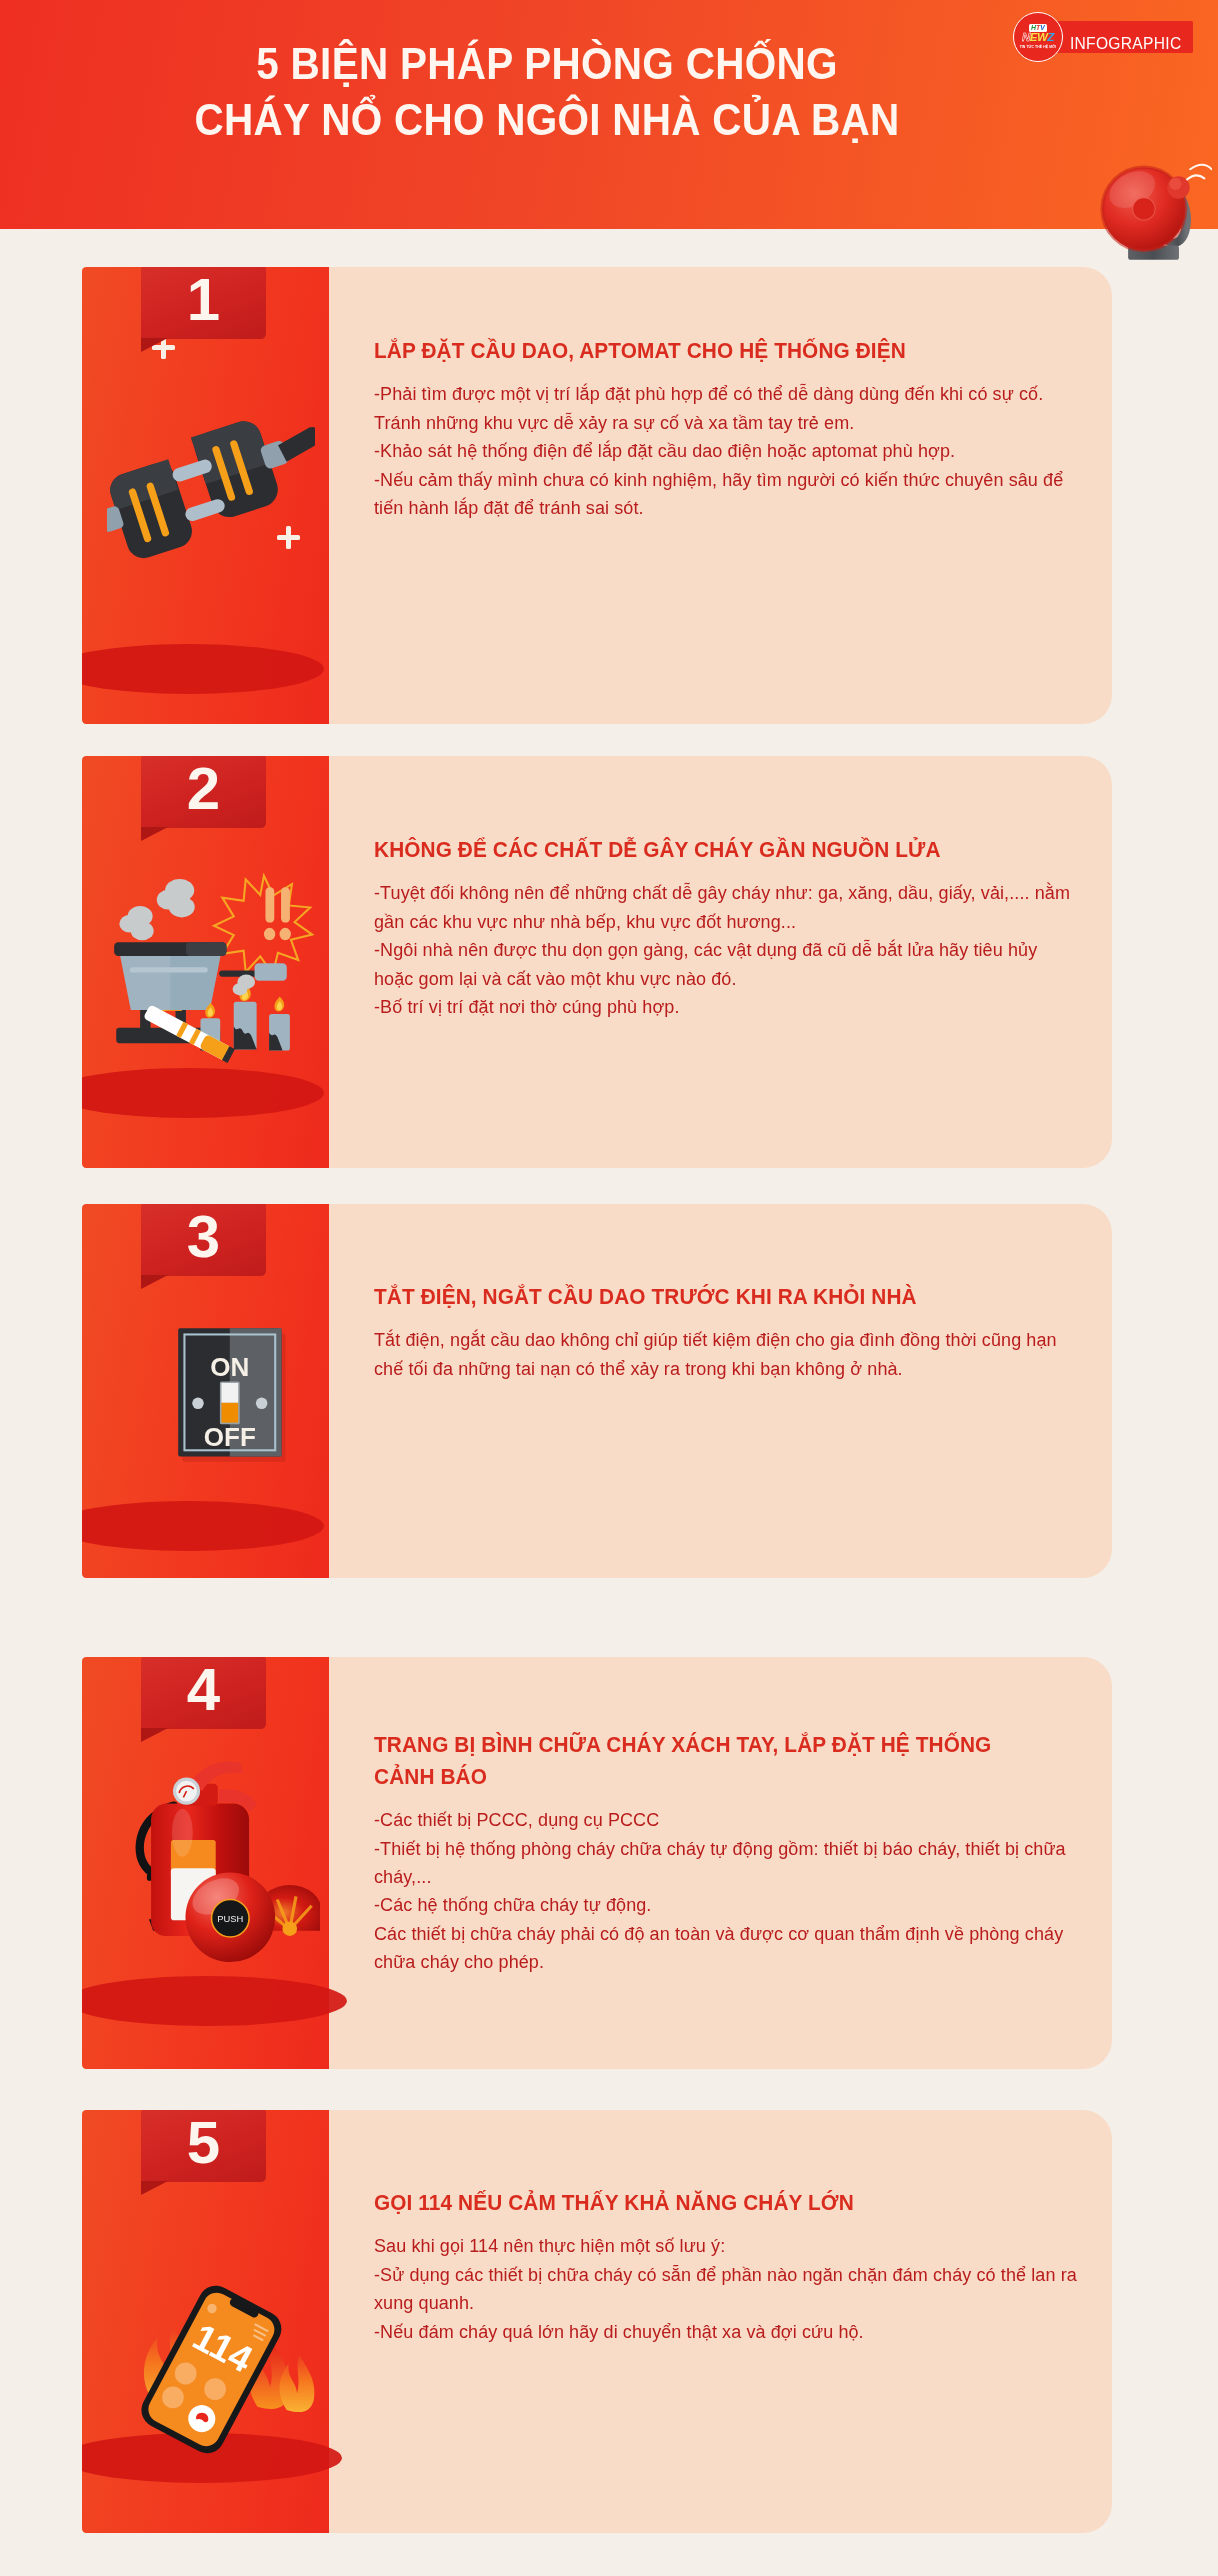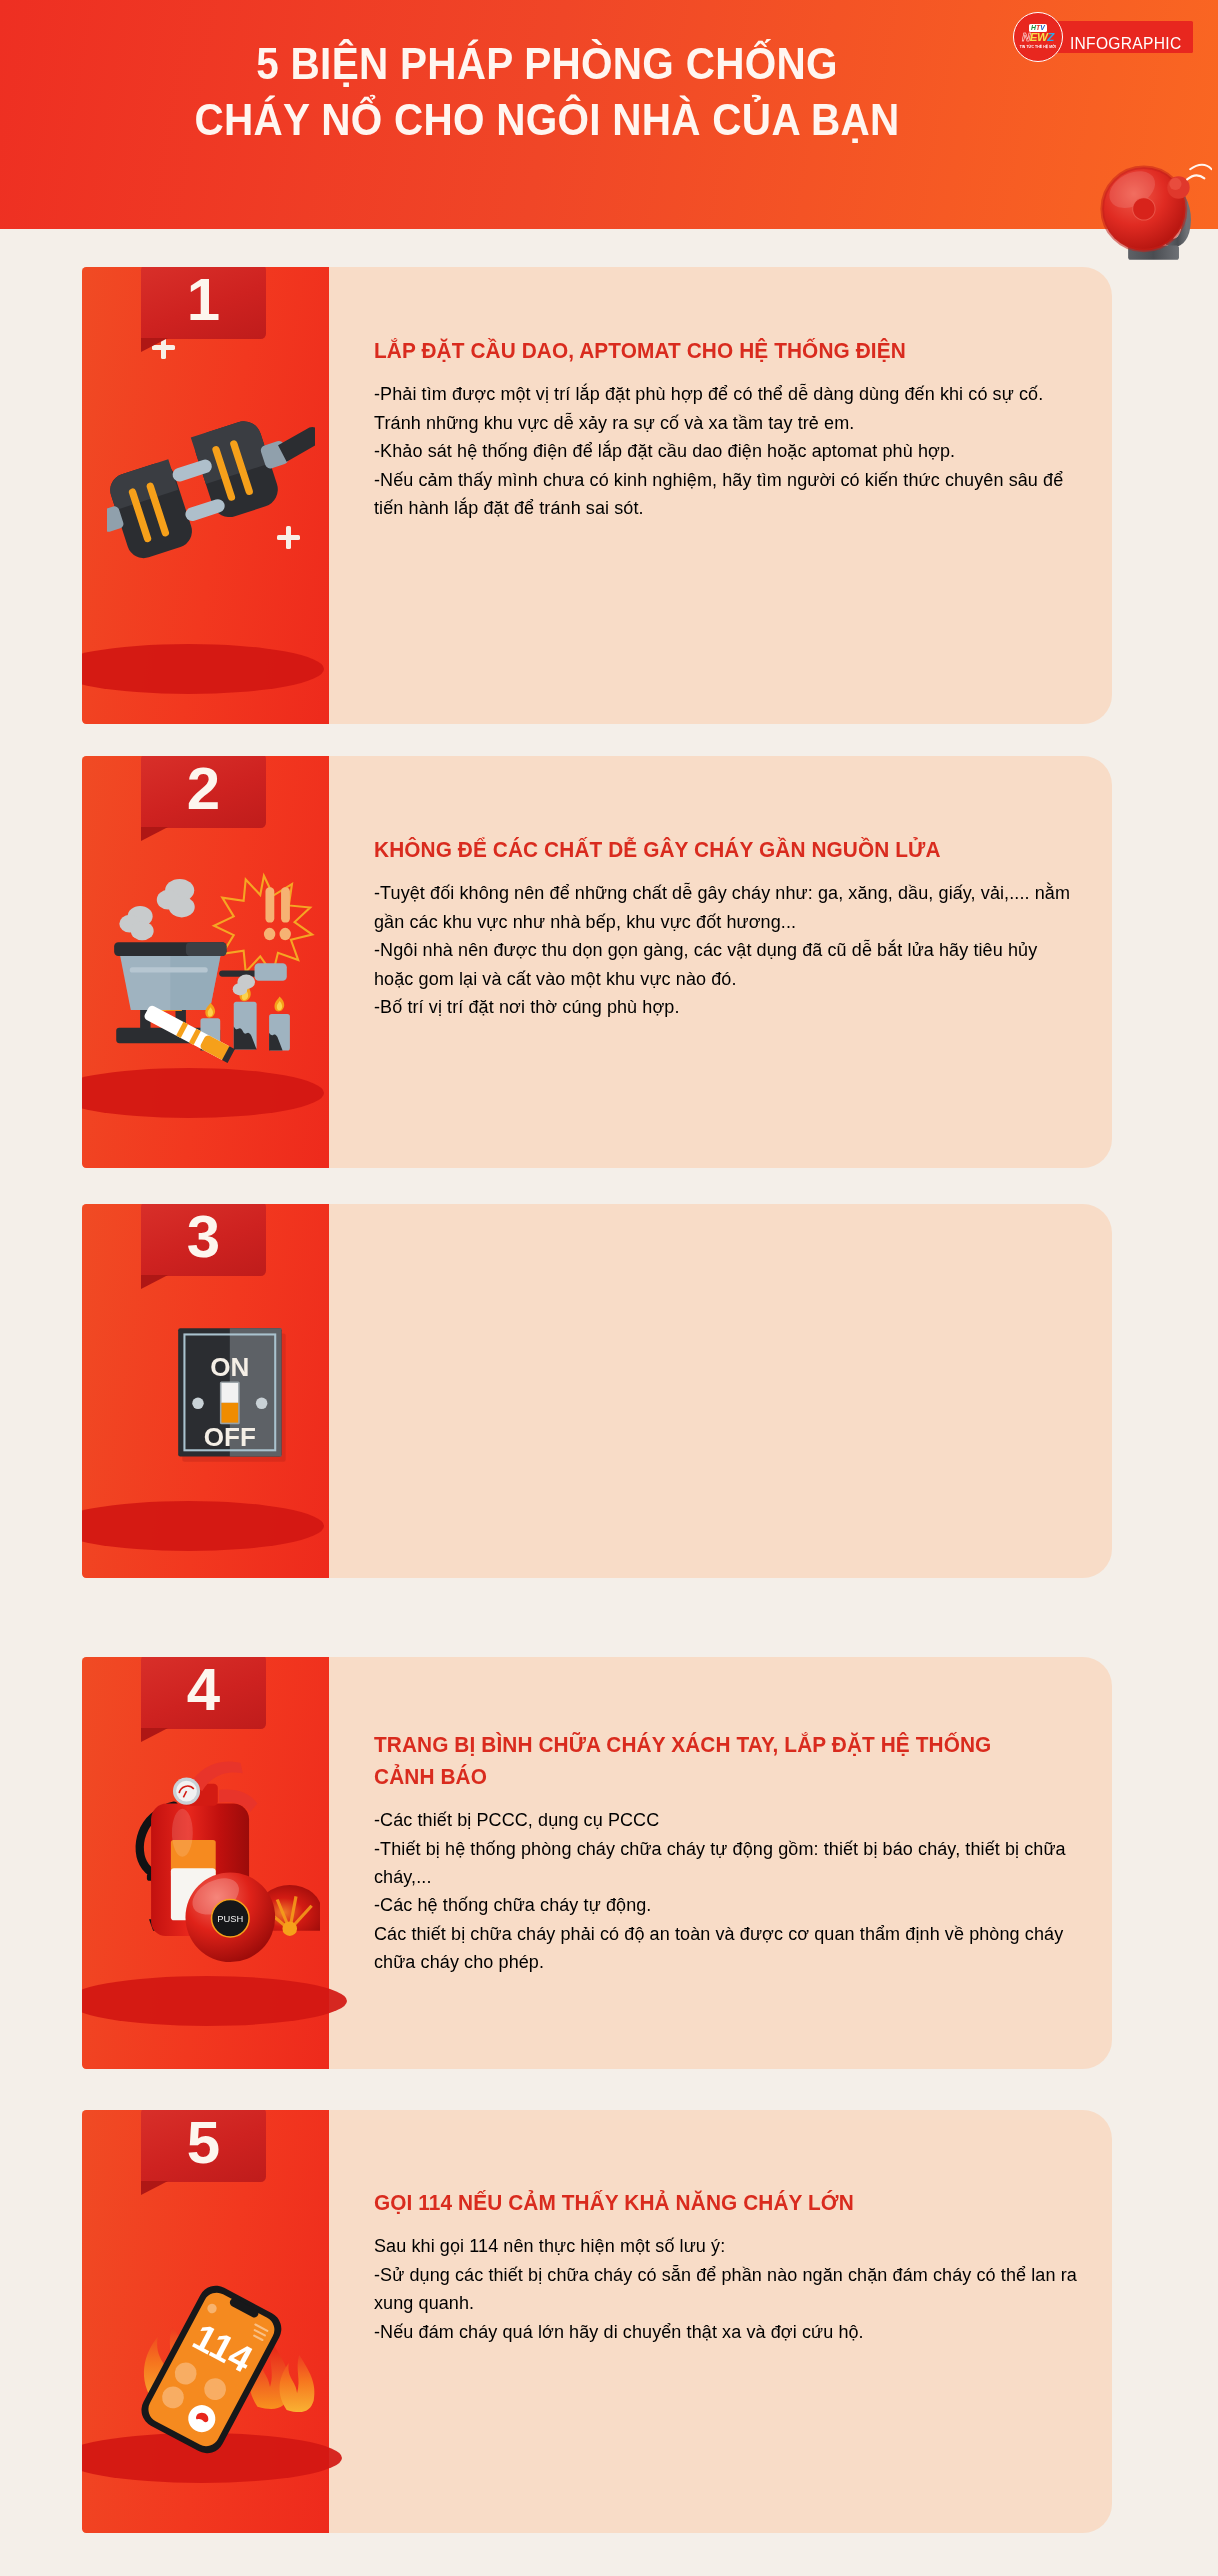--- a/index.html
+++ b/index.html
@@ -121,21 +121,21 @@
 
   .content{
     position:absolute;left:292px;right:32px;top:0;
   }
   .card-title{
     color:#D92B1E;font-weight:bold;font-size:22.4px;line-height:1.42;
     letter-spacing:0.1px;transform:scaleX(.93);transform-origin:left center;
     margin:0 0 13.5px 0;
   }
   .card-body{
-    color:#000000;font-size:18px;line-height:1.58;
+    color:#b91c1c;font-size:18px;line-height:1.58;
     letter-spacing:0.1px;margin:0;
   }
   .card-body p{margin:0;}
 
   
   .illo{position:absolute;z-index:4;}
 </style>
 </head>
 <body>
 
@@ -346,20 +346,26 @@
         <circle cx="168" cy="150" r="11" fill="#C9D1D6"></circle>
       </svg>
     </div>
 
     <div class="badge" style="top:-4.2px;">
       <div class="badge-body"></div>
       <div class="badge-tail"></div>
       <div class="badge-num">3</div>
     </div>
 
+    <div class="content" style="top:77px;">
+      <h2 class="card-title">TẮT ĐIỆN, NGẮT CẦU DAO TRƯỚC KHI RA KHỎI NHÀ</h2>
+      <div class="card-body">
+        <p>Tắt điện, ngắt cầu dao không chỉ giúp tiết kiệm điện cho gia đình đồng thời cũng hạn chế tối đa những tai nạn có thể xảy ra trong khi bạn không ở nhà.</p>
+      </div>
+    </div>
   </div>
 
   <div class="card" style="top:1657px;height:412px;">
     <div class="left">
       <div class="ellipse" style="bottom:43px;left:-15.6px;width:281px;"></div>
 
       <svg class="illo" viewBox="0 0 420 470" style="left:19px;top:83px;width:219px;height:245px;">
         <defs>
           <linearGradient id="extg" x1="0" y1="0" x2="1" y2="0">
             <stop offset="0%" stop-color="#C2110F"></stop>

